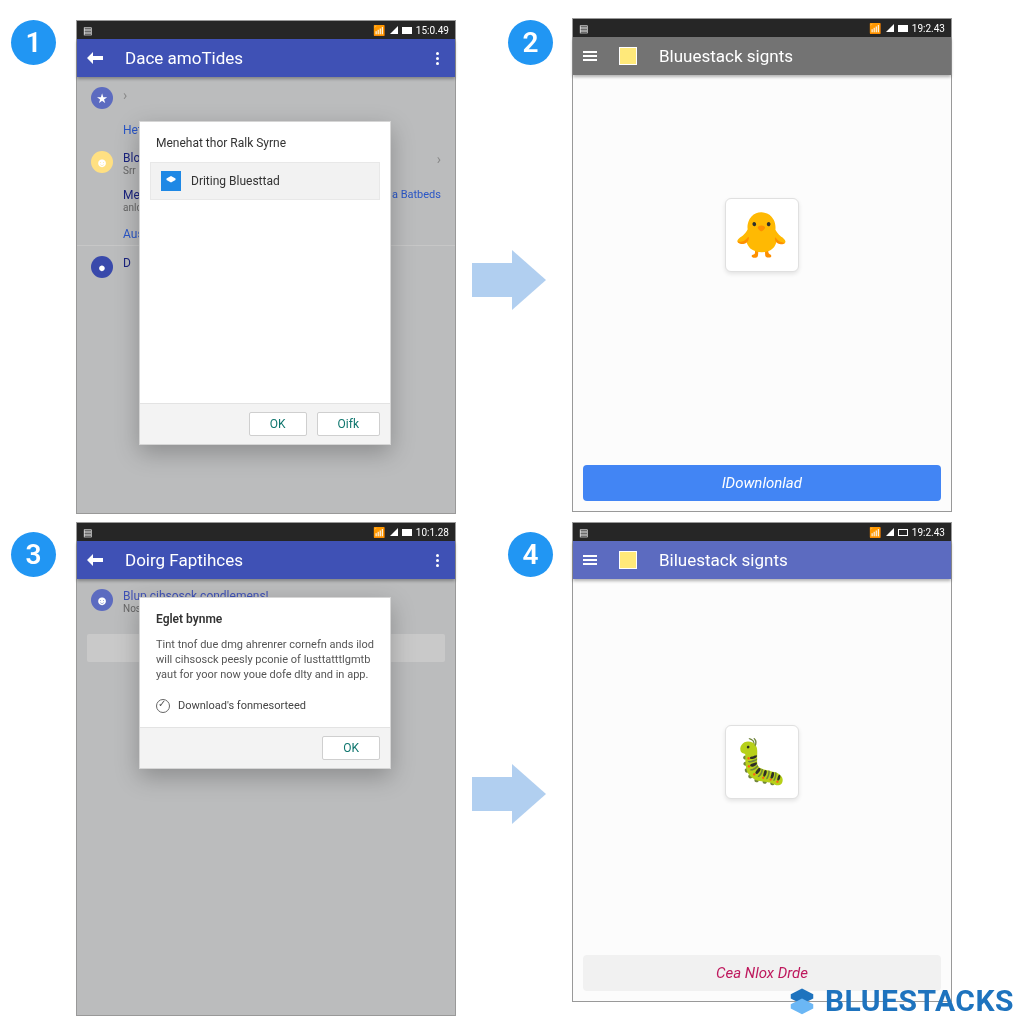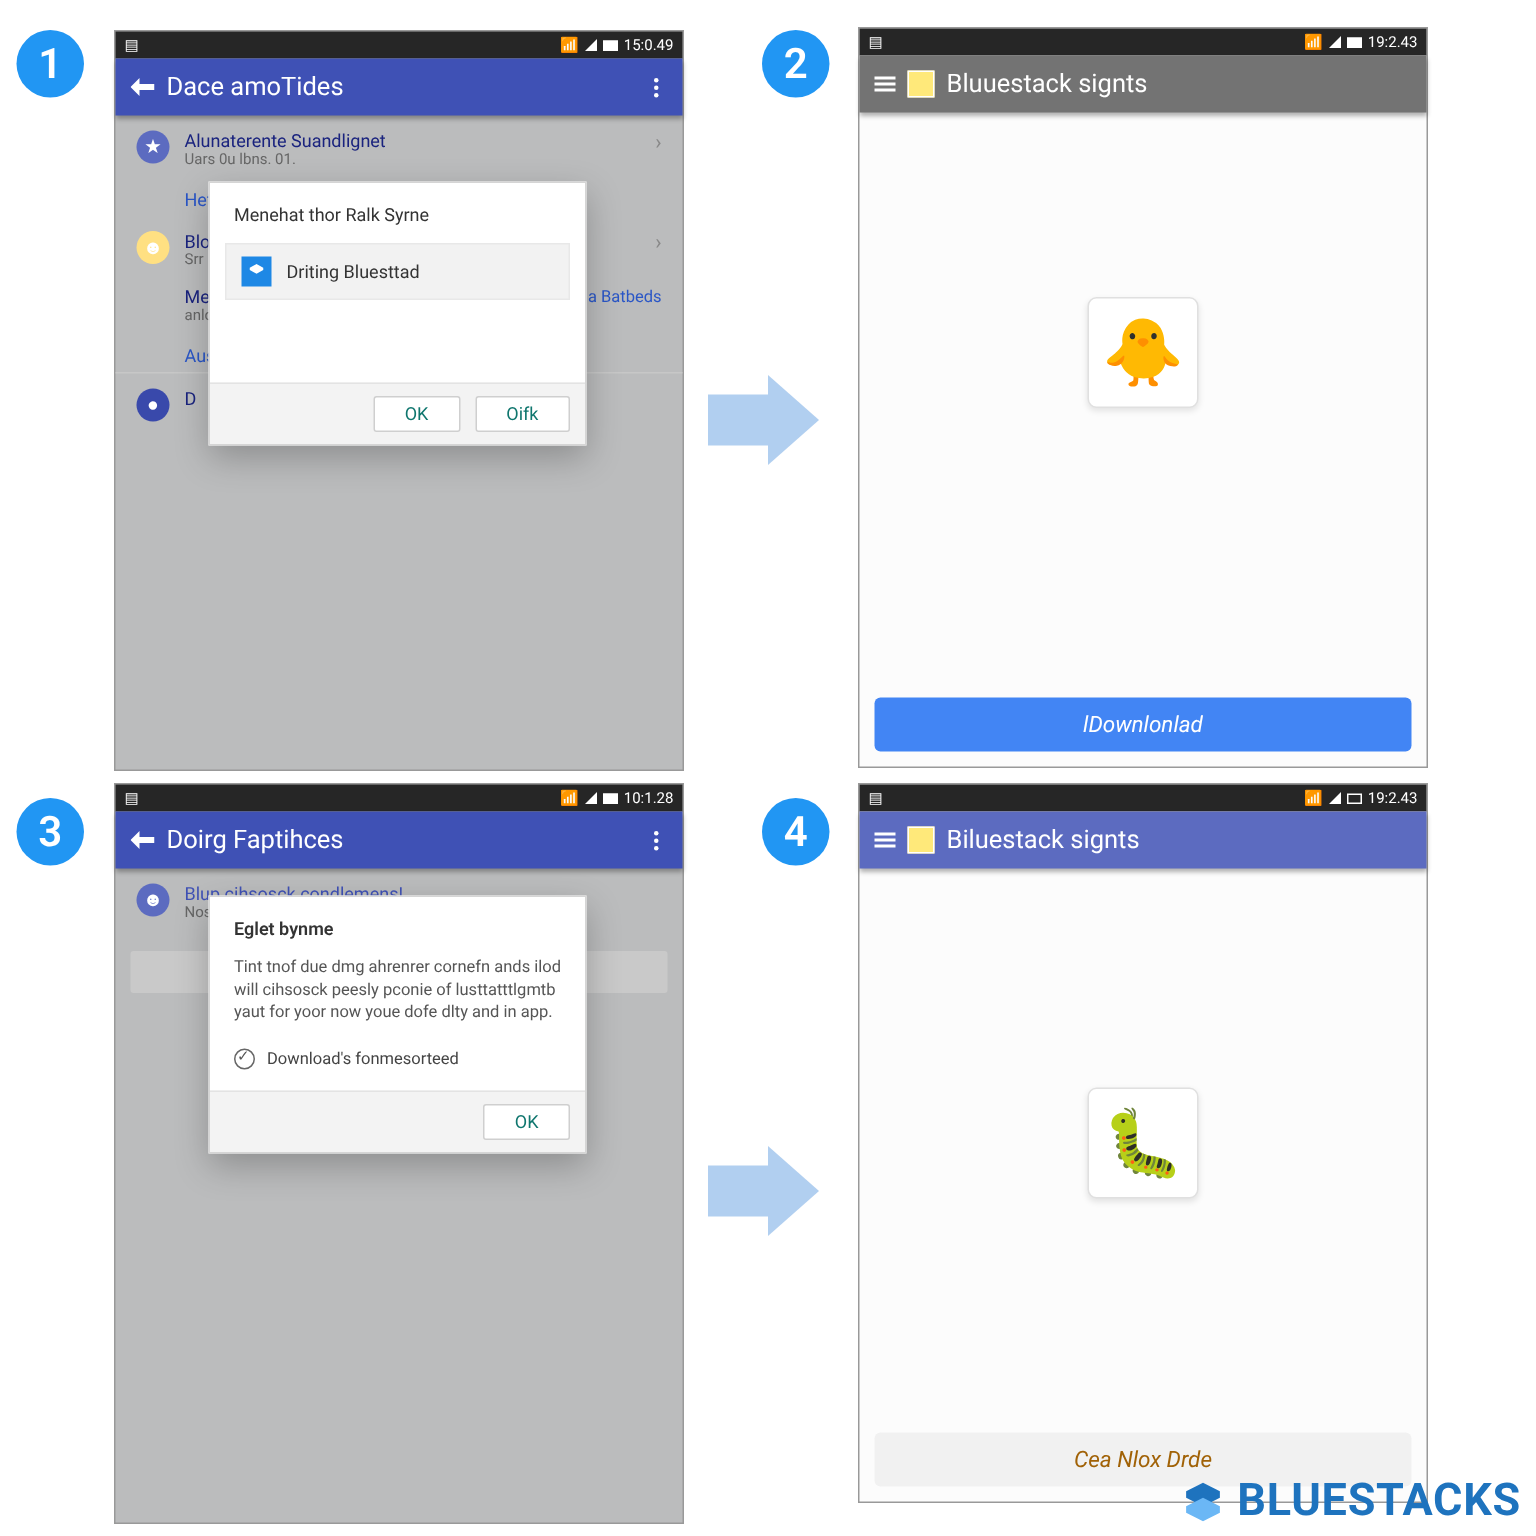--- a/index.html
+++ b/index.html
@@ -40,21 +40,21 @@
   .statusbar .bat { width:10px;height:7px;border:1px solid #fff;background:#fff; }
   .statusbar .bat-light { width:10px;height:7px;border:1px solid #fff; }
 
   .appbar {
     height: 38px;
     background: #3f51b5;
     color: #fff;
     display: flex;
     align-items: center;
     padding: 0 10px;
-    gap: 8px;
+    gap: 22px;
     box-shadow: 0 2px 3px rgba(0,0,0,.3);
     position: relative;
   }
   .appbar .back, .appbar .menu, .appbar .more { display:flex; cursor:pointer; }
   .appbar .title { font-size: 17px; font-weight: 400; }
   .appbar .more { margin-left:auto; flex-direction:column; gap:2px; padding:6px; }
   .appbar .more span { width:3px;height:3px;background:#fff;border-radius:50%; }
   .appbar .ham { flex-direction:column; gap:2px; }
   .appbar .ham span { width:14px;height:2px;background:#fff; }
   .appbar .sq { width:18px;height:18px;background:#ffe97a;border:1px solid #fff; }
@@ -105,21 +105,21 @@
   .appicon {
     width:74px;height:74px;background:#fff;border:1px solid #e0e0e0;border-radius:6px;
     display:flex;align-items:center;justify-content:center;font-size:44px;
     box-shadow:0 2px 4px rgba(0,0,0,.1);
   }
   .bigbtn {
     height:36px; border-radius:4px; display:flex; align-items:center; justify-content:center;
     font-size:15px; font-weight:400;font-style:italic;
   }
   .bigbtn.primary { background:#4285f4; color:#fff; }
-  .bigbtn.ghost { background:#f1f1f1; color:#a16207; }
+  .bigbtn.ghost { background:#f1f1f1; color:#be185d; }
 
   .bigarrow { position:absolute; }
   .bigarrow .shaft { width:40px;height:34px;background:#b1cff0; }
   .bigarrow .head {
     width:0;height:0;border-style:solid;
     border-width:30px 0 30px 34px;
     border-color:transparent transparent transparent #b1cff0;
   }
   .bigarrow { display:flex; align-items:center; }
 
@@ -168,24 +168,20 @@
       <div class="title">Dace amoTides</div>
       <div class="more">
           <span></span>
           <span></span>
           <span></span>
         </div>
     </div>
     <div class="content">
       <div class="listitem">
         <div class="av">★</div>
-        <div class="body">
-          <div class="tline">Alunaterente Suandlignet</div>
-          <div class="sub">Uars 0u lbns. 01.</div>
-        </div>
         <div class="chev">›</div>
       </div>
       <div class="linkitem">Hetll</div>
       <div class="listitem">
         <div class="av y">☻</div>
         <div class="body">
           <div class="tline">Blox</div>
           <div class="sub">Srr</div>
         </div>
         <div class="chev">›</div>
@@ -200,21 +196,21 @@
       </div>
       <div class="linkitem">Auss</div>
       <div class="listitem" style="border-top:1px solid #c7c7c7;padding-top:10px">
         <div class="av p">●</div>
         <div class="body">
             <div class="tline">D</div>
           </div>
       </div>
 
       <div class="overlay">
-        <div class="dialog" style="position:absolute; left:62px; top:44px; width:252px; height:176px">
+        <div class="dialog" style="position:absolute; left:62px; top:44px; width:252px; height:324px">
           <div class="dtitle">Menehat thor Ralk Syrne</div>
           <div class="drow">
             <div class="dicon">
               <svg viewBox="0 0 24 24">
                   <path d="M12 2 3 7v3l9 5 9-5V7z"></path>
                 </svg>
             </div>
             <span>Driting Bluesttad</span>
           </div>
           <div class="spacer"></div>

